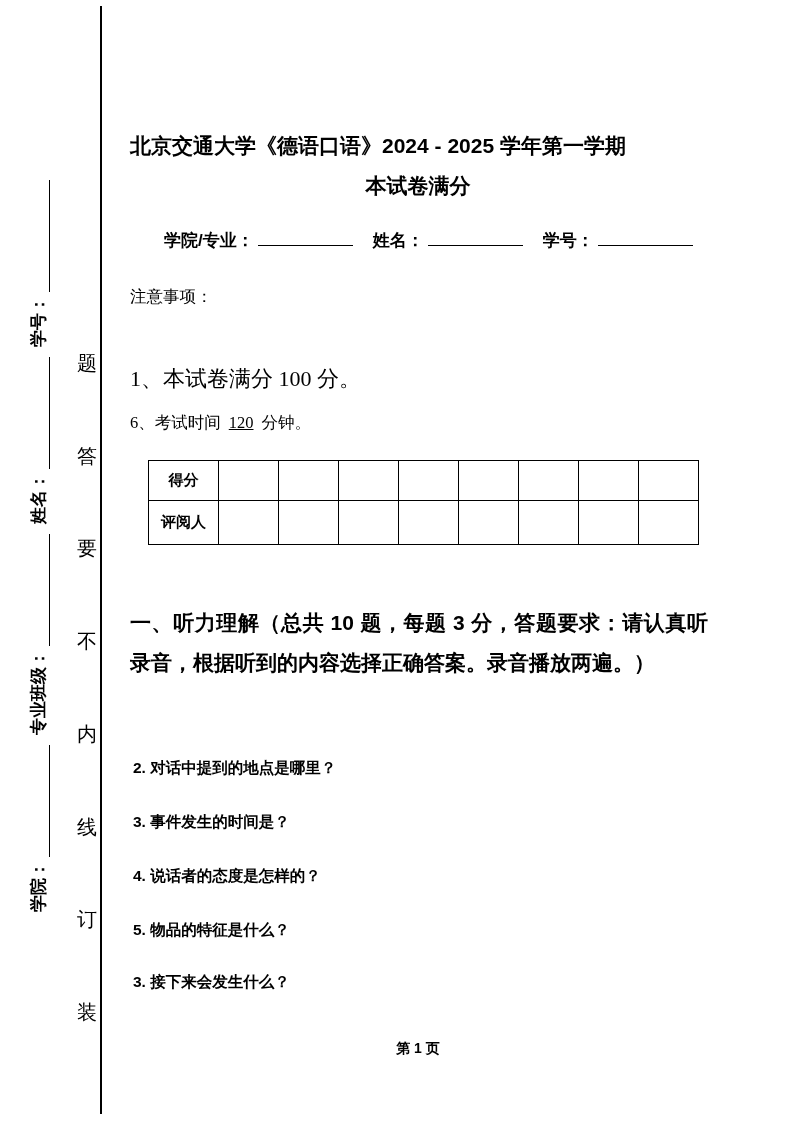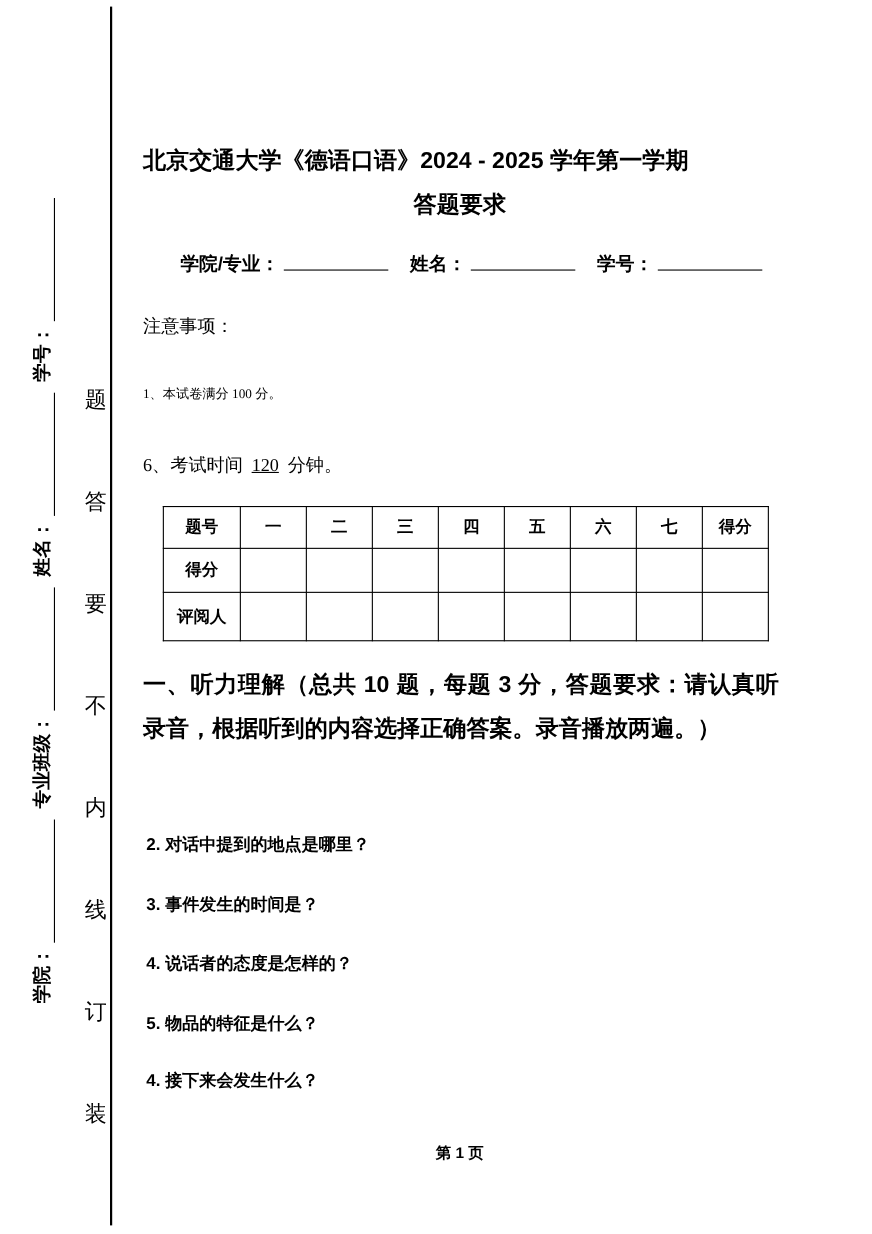--- a/index.html
+++ b/index.html
@@ -77,22 +77,22 @@
     font-family: "Liberation Sans", sans-serif;
     font-weight: bold; font-size: 17px;
     white-space: nowrap;
   }
   .info-line .gap { display: inline-block; width: 16px; }
   .notice-heading {
     position: absolute; top: 286px; left: 0;
     font-size: 16.5px;
   }
   .notice-item-1 {
-    position: absolute; top: 350px; left: 0;
-    font-size: 12px;
+    position: absolute; top: 364px; left: 0;
+    font-size: 22px;
   }
   .notice-item-2 {
     position: absolute; top: 412px; left: 0;
     font-size: 16.5px;
   }
   .uline {
     text-decoration: underline;
     padding: 0 8px;
   }
 
@@ -166,45 +166,34 @@
   <span>不</span>
   <span>内</span>
   <span>线</span>
   <span>订</span>
   <span>装</span>
 </div>
 
 <div class="main">
 
   <div class="title1">北京交通大学《德语口语》2024 - 2025 学年第一学期</div>
-  <div class="title2">答题要求</div>
+  <div class="title2">本试卷满分</div>
 
   <div class="info-line">
     <span>学院/专业：</span><span class="blank-line short"></span><span class="gap"></span><span>姓名：</span><span class="blank-line short"></span><span class="gap"></span><span>学号：</span><span class="blank-line short"></span>
   </div>
 
   <div class="notice-heading">注意事项：</div>
   <div class="notice-item-1">1、本试卷满分 100 分。</div>
   <div class="notice-item-2">
     <span>6、考试时间</span><span class="uline">120</span><span>分钟。</span>
   </div>
 
   <table class="score-table">
     <tbody>
-        <tr class="r1">
-      <td class="rowhead">题号</td>
-      <td>一</td>
-      <td>二</td>
-      <td>三</td>
-      <td>四</td>
-      <td>五</td>
-      <td>六</td>
-      <td>七</td>
-      <td>得分</td>
-    </tr>
     <tr class="r2">
       <td class="rowhead">得分</td>
       <td></td>
       <td></td>
       <td></td>
       <td></td>
       <td></td>
       <td></td>
       <td></td>
       <td></td>
@@ -222,17 +211,17 @@
     </tr>
   </tbody>
     </table>
 
   <div class="section-heading">一、听力理解（总共 10 题，每题 3 分，答题要求：请认真听录音，根据听到的内容选择正确答案。录音播放两遍。）</div>
 
   <div class="question q2">2.  对话中提到的地点是哪里？</div>
   <div class="question q3">3.  事件发生的时间是？</div>
   <div class="question q4">4.  说话者的态度是怎样的？</div>
   <div class="question q5">5.  物品的特征是什么？</div>
-  <div class="question q6">4.  接下来会发生什么？</div>
+  <div class="question q6">3.  接下来会发生什么？</div>
 
   <div class="page-footer">第 1 页</div>
 
 </div>
 
 </body></html>

